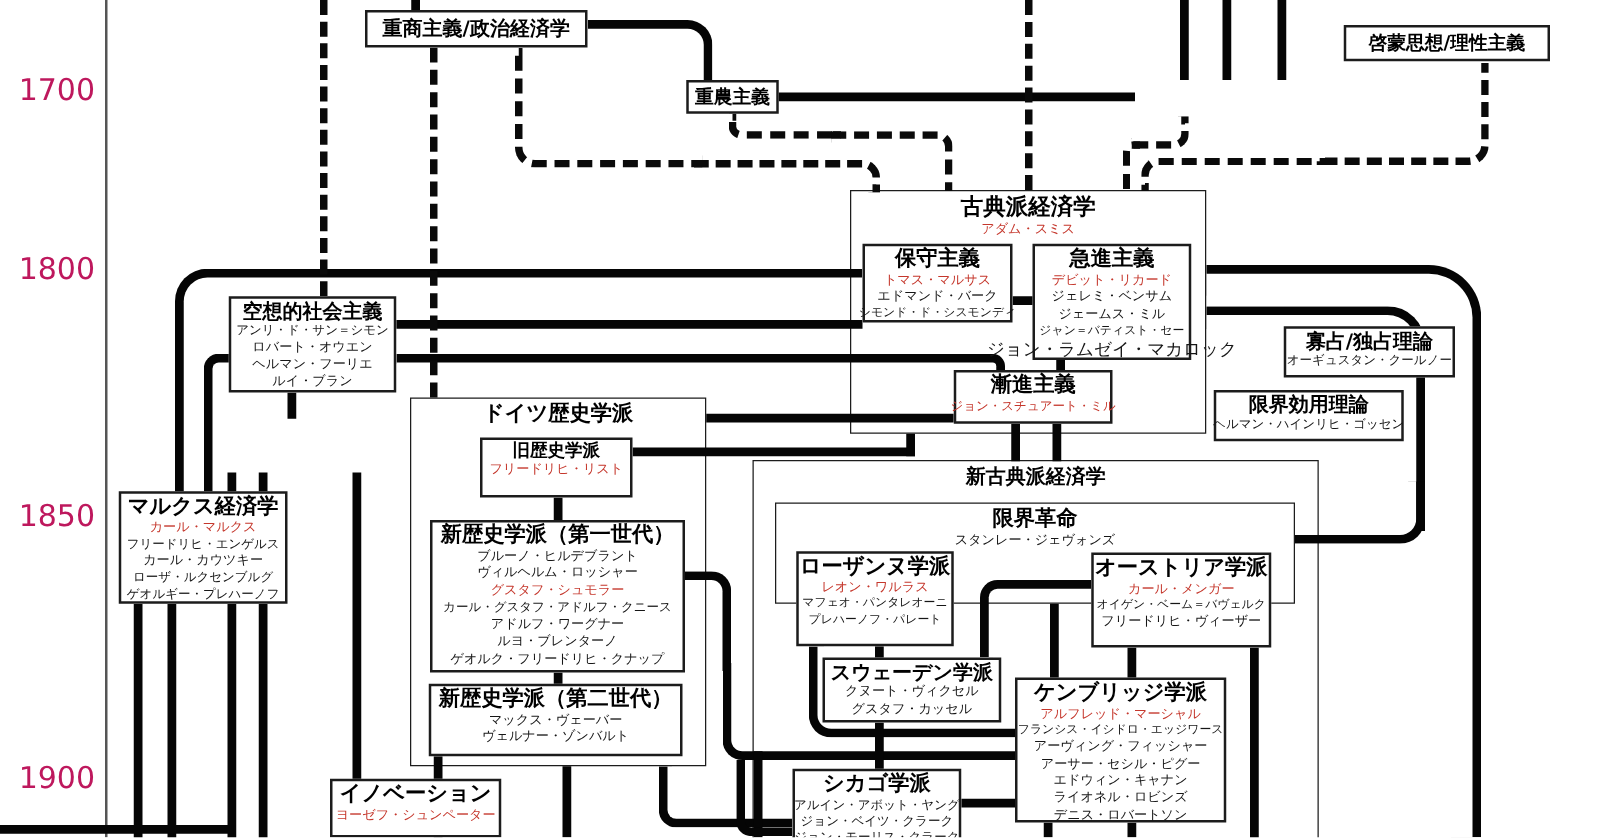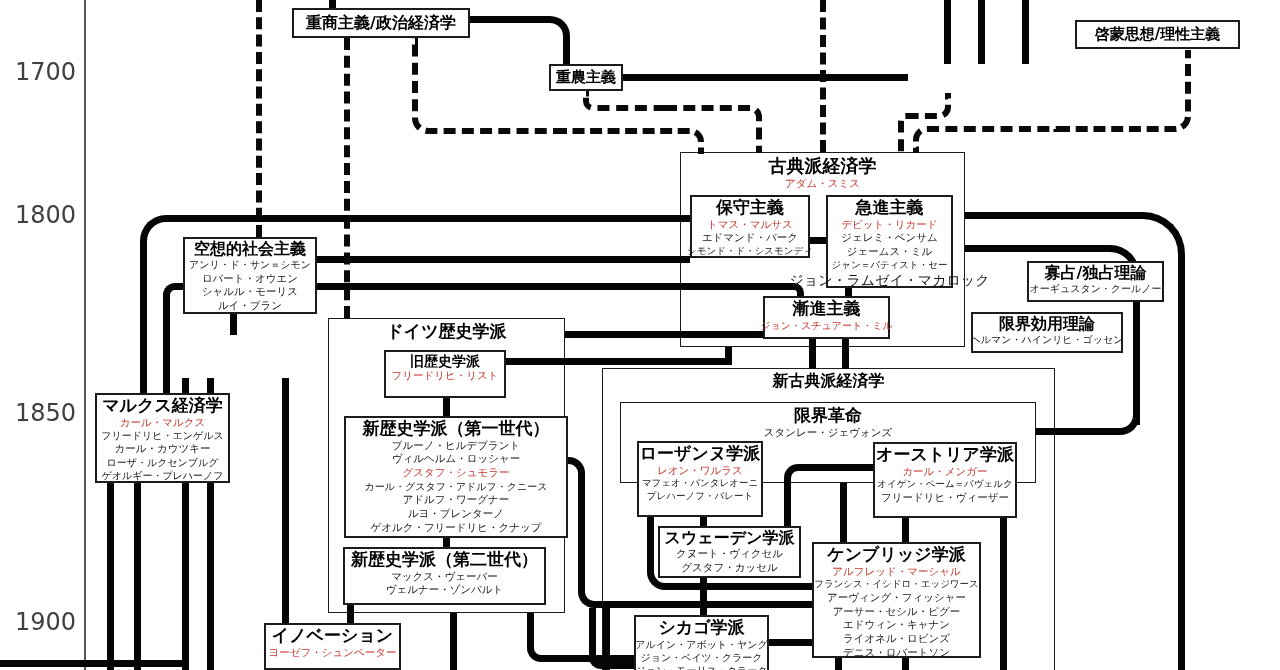--- a/index.html
+++ b/index.html
@@ -1,20 +1,20 @@
 <!DOCTYPE html>
 <html><head>
 <meta charset="utf-8">
 <style>
   html,body{margin:0;padding:0;background:#fff;}
   .canvas{position:relative;width:1280px;height:670px;background:#ffffff;overflow:hidden;
           font-family:"DejaVu Sans","Liberation Sans",sans-serif;color:#000;}
   
   .axis-line{position:absolute;left:84px;top:0;width:2px;height:670px;background:#555;}
-  .year{position:absolute;left:0;width:76px;text-align:right;font-size:24px;color:#404040;}
+  .year{position:absolute;left:0;width:76px;text-align:right;font-size:24px;color:#be185d;}
   
   .box{position:absolute;box-sizing:border-box;background:#fff;border:2px solid #1c1c1c;
        text-align:center;display:flex;flex-direction:column;justify-content:flex-start;
        align-items:center;padding:1px 2px;}
   .cont{border-width:1.5px;background:#fff;padding-top:3px;}
   .t{font-weight:bold;line-height:1.15;white-space:nowrap;}
   .leader{color:#c5372c;font-size:10.5px;line-height:1.3;white-space:nowrap;}
   .m{font-size:10.5px;color:#161616;line-height:1.32;white-space:nowrap;}
   
   .ln{position:absolute;background:#050505;}
@@ -146,37 +146,37 @@
   </div>
   <div class="box" style="left:763px;top:296px;width:127px;height:43px">
     <div class="t" style="font-size:17px">漸進主義</div>
     <div class="leader" style="font-size:10px">ジョン・スチュアート・ミル</div>
   </div>
 
   <div class="box" style="left:183px;top:237px;width:134px;height:77px">
     <div class="t" style="font-size:16px">空想的社会主義</div>
     <div class="m" style="font-size:10px">アンリ・ド・サン＝シモン</div>
     <div class="m">ロバート・オウエン</div>
-    <div class="m">シャルル・モーリス</div>
+    <div class="m">ヘルマン・フーリエ</div>
     <div class="m">ルイ・ブラン</div>
   </div>
   <div class="box" style="left:1027px;top:261px;width:137px;height:41px">
     <div class="t" style="font-size:16px">寡占/独占理論</div>
     <div class="m" style="font-size:10px">オーギュスタン・クールノー</div>
   </div>
   <div class="box" style="left:971px;top:312px;width:152px;height:41px">
     <div class="t" style="font-size:16px">限界効用理論</div>
     <div class="m" style="font-size:10px">ヘルマン・ハインリヒ・ゴッセン</div>
   </div>
 
   <div class="box" style="left:384px;top:350px;width:122px;height:48px">
     <div class="t" style="font-size:14px">旧歴史学派</div>
     <div class="leader">フリードリヒ・リスト</div>
   </div>
-  <div class="box" style="left:344px;top:416px;width:224px;height:122px">
+  <div class="box" style="left:344px;top:416px;width:204px;height:122px">
     <div class="t" style="font-size:17px">新歴史学派（第一世代）</div>
     <div class="m">ブルーノ・ヒルデブラント</div>
     <div class="m">ヴィルヘルム・ロッシャー</div>
     <div class="leader">グスタフ・シュモラー</div>
     <div class="m" style="font-size:10px">カール・グスタフ・アドルフ・クニース</div>
     <div class="m">アドルフ・ワーグナー</div>
     <div class="m">ルヨ・ブレンターノ</div>
     <div class="m">ゲオルク・フリードリヒ・クナップ</div>
   </div>
   <div class="box" style="left:343px;top:547px;width:203px;height:58px">

